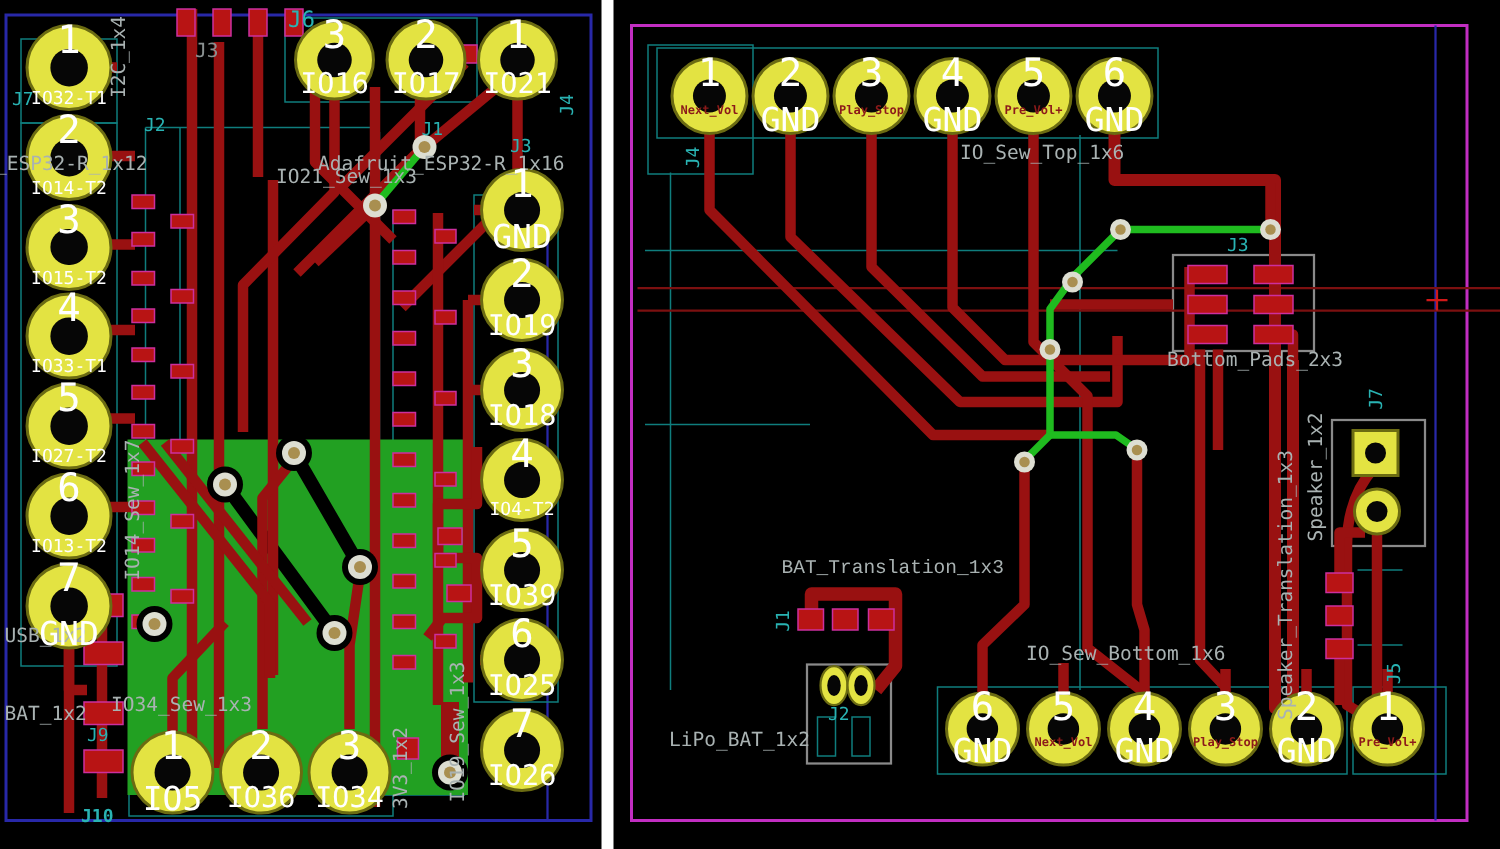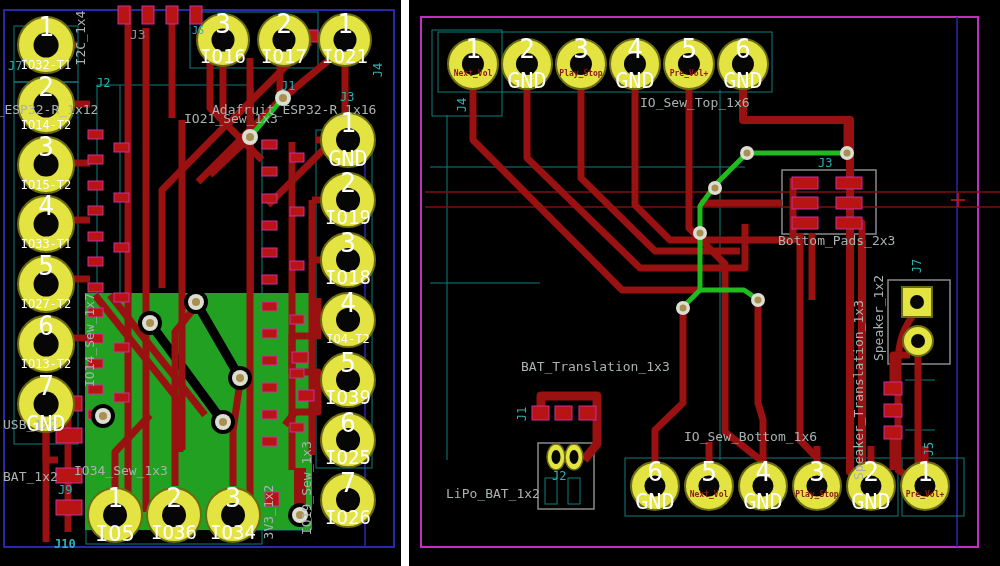--- a/index.html
+++ b/index.html
@@ -16,21 +16,21 @@
   .hole{position:absolute;width:46%;height:46%;background:#060606;border-radius:50%;left:50%;top:50%;transform:translate(-50%,-50%);}
   .pnum{position:absolute;top:-4px;width:100%;text-align:center;color:#fff;font-size:26px;line-height:1;z-index:2;}
   .plbl{position:absolute;bottom:1px;width:160%;left:-30%;text-align:center;color:#fff;font-size:12px;line-height:1;z-index:2;}
   .plbl.mid{font-size:19px;bottom:-1px;}
   .plbl.big{font-size:22px;bottom:-4px;}
   .plbl.red{font-size:8px;color:#8c1a1a;font-weight:bold;bottom:10px;}
   
   .slk{position:absolute;color:#a9b2b2;font-size:13px;line-height:1;white-space:nowrap;}
   .dsg{position:absolute;color:#29b3b3;font-size:12px;line-height:1;white-space:nowrap;}
   .vrt{transform:translate(-50%,-50%) rotate(-90deg);}
-  .small{font-size:10px;margin-top:20px;}
+  .small{font-size:15px;}
 </style>
 </head>
 <body>
 
 <div class="canvas">
 
   <div class="panel left"></div>
   <div class="panel right"></div>
 
   <svg class="gfx" width="1000" height="566" viewBox="0 0 1000 566">
@@ -457,19 +457,19 @@
     <span class="slk vrt" style="left:306px;top:488px;">IO19_Sew_1x3</span>
 
     <span class="slk" style="left:640px;top:96px;">IO_Sew_Top_1x6</span>
     <span class="dsg vrt" style="left:462px;top:105px;">J4</span>
     <span class="slk" style="left:778px;top:234px;">Bottom_Pads_2x3</span>
     <span class="dsg" style="left:818px;top:157px;">J3</span>
     <span class="slk vrt" style="left:878px;top:318px;">Speaker_1x2</span>
     <span class="dsg vrt" style="left:917px;top:266px;">J7</span>
     <span class="slk vrt" style="left:858px;top:390px;">Speaker_Translation_1x3</span>
     <span class="dsg vrt" style="left:929px;top:449px;">J5</span>
-    <span class="slk" style="left:521px;top:360px;">BAT_Translation_1x3</span>
+    <span class="slk" style="left:521px;top:372px;font-family:Liberation Mono, monospace;">BAT_Translation_1x3</span>
     <span class="dsg vrt" style="left:522px;top:414px;">J1</span>
     <span class="dsg" style="left:552px;top:470px;">J2</span>
     <span class="slk" style="left:446px;top:487px;">LiPo_BAT_1x2</span>
     <span class="slk" style="left:684px;top:430px;">IO_Sew_Bottom_1x6</span>
   </div>
 </div>
 
 </body></html>

